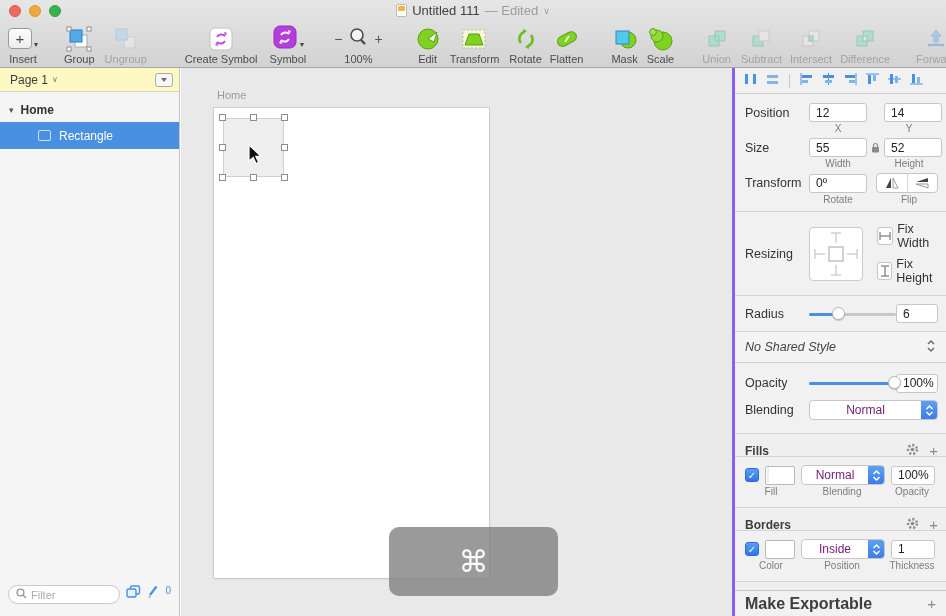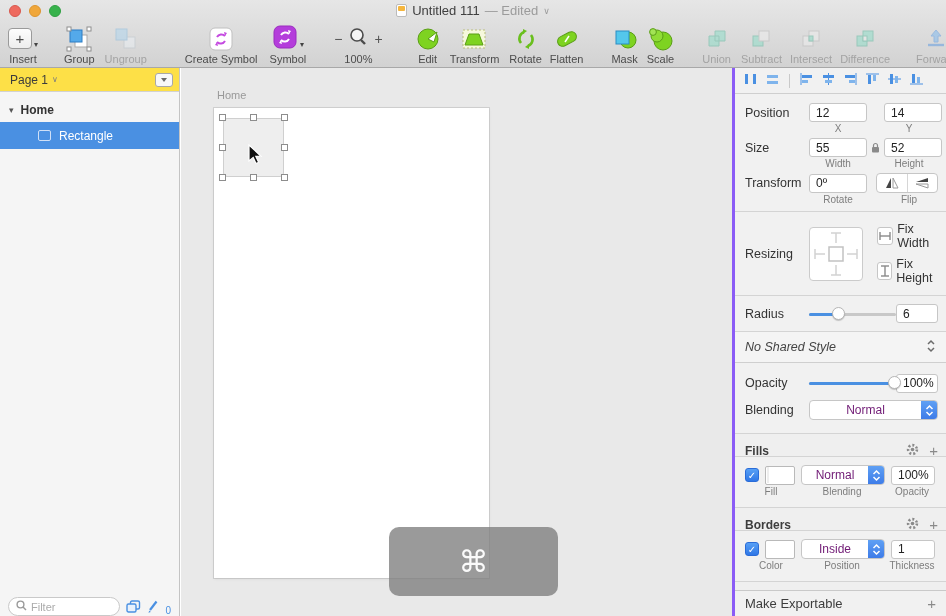--- a/index.html
+++ b/index.html
@@ -29,33 +29,33 @@
   .titem.disabled .tlabel { color:#a3a3a3; }
   .titem.disabled .ticon { opacity:.45; }
   .caret { font-size:8px; color:#444; align-self:flex-end; margin-bottom:3px; }
   .insert-box { width:24px; height:21px; background:linear-gradient(#fdfdfd,#ededed); border:1px solid #9a9a9a; border-radius:4px;
     display:flex; align-items:center; justify-content:center; font-size:15px; color:#4a4a4a; }
   .zoomgrp .zrow { display:flex; align-items:center; gap:6px; height:27px; }
   .zsign { font-size:14px; color:#555; }
 
   
   .sidebar { position:absolute; top:68px; left:0; width:180px; height:548px; background:#f5f5f5; border-right:1px solid #c4c4c4; }
-  .pages-header { height:24px; background:#fde047; border-bottom:1px solid #d2d2d2; display:flex; align-items:center; padding:0 6px 0 10px; }
+  .pages-header { height:24px; background:#fef9c3; border-bottom:1px solid #d2d2d2; display:flex; align-items:center; padding:0 6px 0 10px; }
   .pages-title { font-size:12px; color:#3c3c3c; }
   .pages-caret { font-size:8px; color:#7c7c7c; margin-left:4px; flex:1; }
   .pages-btn { width:18px; height:14px; border:1px solid #a8a8a8; border-radius:3px; background:#f8f8f8; display:flex; align-items:center; justify-content:center; }
   .pages-btn .tri { width:0; height:0; border-left:3px solid transparent; border-right:3px solid transparent; border-top:4px solid #6b6b6b; }
   .layer-list { padding-top:6px; }
   .row-home { height:24px; display:flex; align-items:center; padding-left:9px; gap:7px; }
   .disclosure { font-size:9px; color:#555; }
   .home-label { font-weight:700; font-size:12px; color:#333; }
   .row-layer { height:27px; background:#4a90e2; display:flex; align-items:center; padding-left:38px; gap:8px; }
   .layer-rect-icon { width:13px; height:11px; border:1px solid #cfe0f7; border-radius:2px; }
   .layer-label { color:#fff; font-size:12px; }
-  .sidebar-bottom { position:absolute; bottom:0; left:0; width:100%; height:31px; display:flex; align-items:flex-end; padding:0 8px; gap:6px; }
+  .sidebar-bottom { position:absolute; bottom:0; left:0; width:100%; height:31px; display:flex; align-items:flex-start; padding:0 8px; gap:6px; }
   .filter-box { flex:1; height:19px; background:#fff; border:1px solid #c9c9c9; border-radius:10px; display:flex; align-items:center; padding:0 7px; gap:4px; }
   .filter-input { border:none; outline:none; width:70px; font-size:11px; color:#555; background:transparent; font-family:"Liberation Sans",sans-serif; }
   .filter-input::placeholder { color:#ababab; }
   .badge-count { color:#4a90e2; font-size:10px; }
 
   
   .canvas { position:absolute; top:68px; left:181px; width:551px; height:548px; background:#e9e9e9; overflow:hidden; }
   .artboard-label { position:absolute; left:36px; top:21px; font-size:11px; color:#999; }
   .artboard { position:absolute; left:33px; top:40px; width:275px; height:470px; background:#fff; box-shadow:0 0 0 1px rgba(0,0,0,.10), 0 1px 3px rgba(0,0,0,.08); }
   .sel-shape { position:absolute; left:42px; top:50px; width:61px; height:59px; background:#eeeeee; border:1px solid #cfcfcf; border-radius:4px; }
@@ -112,21 +112,21 @@
   .style-row { display:flex; align-items:center; padding:8px 8px 0 10px; gap:6px; }
   .checkbox { width:14px; height:14px; border-radius:3px; background:linear-gradient(#57a0f5,#2f77e6); border:1px solid #2a6cd8;
     color:#fff; font-size:10px; display:flex; align-items:center; justify-content:center; }
   .swatch { width:30px; height:19px; border:1px solid #b9b9b9; border-radius:2px; background:#fff; padding:1px; }
   .swatch-inner { width:100%; height:100%; }
   .checker { background-image:linear-gradient(45deg,#d9d9d9 25%,transparent 25%,transparent 75%,#d9d9d9 75%),linear-gradient(45deg,#d9d9d9 25%,#fff 25%,#fff 75%,#d9d9d9 75%); background-size:8px 8px; background-position:0 0,4px 4px; }
   .style-sub { display:flex; padding:1px 8px 2px 10px; }
 
   .shadows-clip { position:relative; height:13px; overflow:hidden; margin-top:8px; }
   .exportable { position:absolute; bottom:0; left:0; width:100%; height:26px; background:#f1f1f1; border-top:1px solid #c9c9c9; display:flex; align-items:center; padding:0 10px; }
-  .exportable .sec-title { font-weight:400; font-size:13px; color:#3d3d3d; flex:1; }
+  .exportable .sec-title { font-weight:700; font-size:16px; color:#3d3d3d; flex:1; }
 </style>
 </head>
 <body>
 
 <div class="chrome">
   <div class="titlebar">
     <div class="lights">
       <div class="light red"></div>
       <div class="light yellow"></div>
       <div class="light green"></div>

